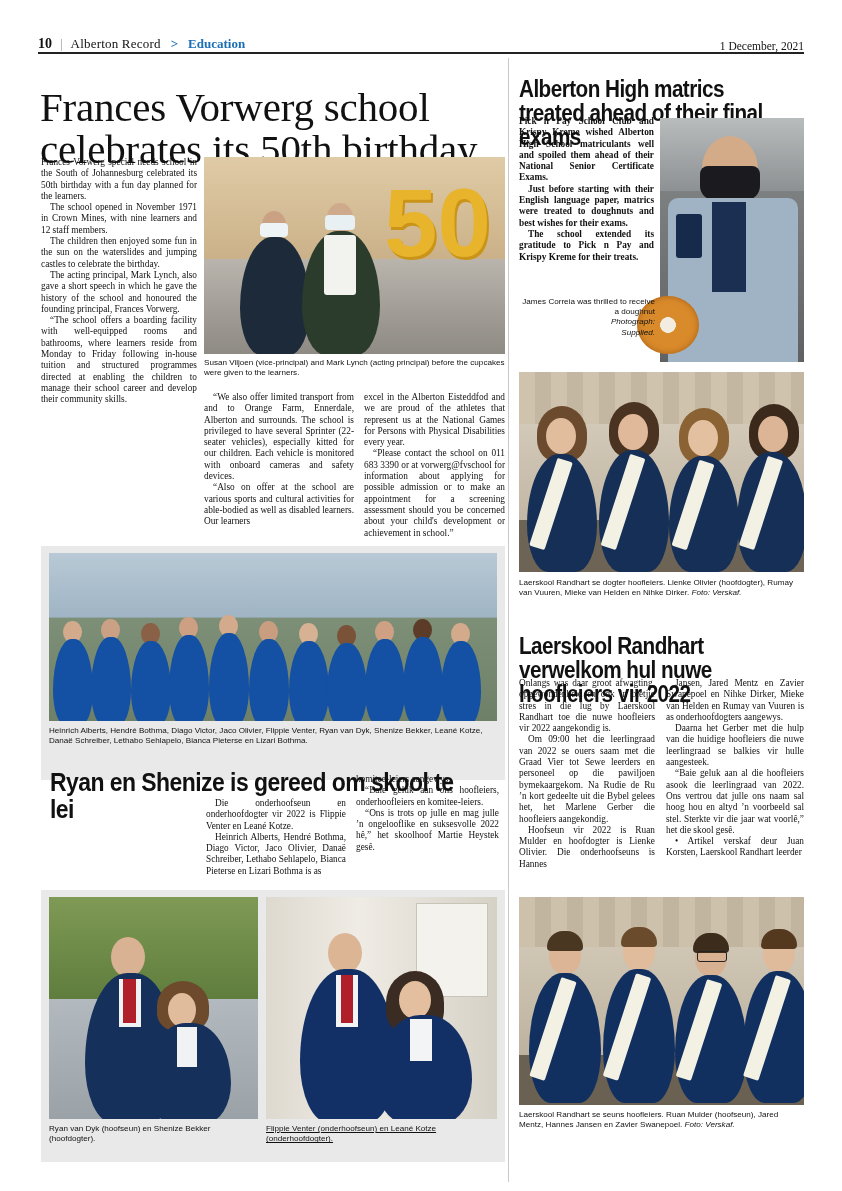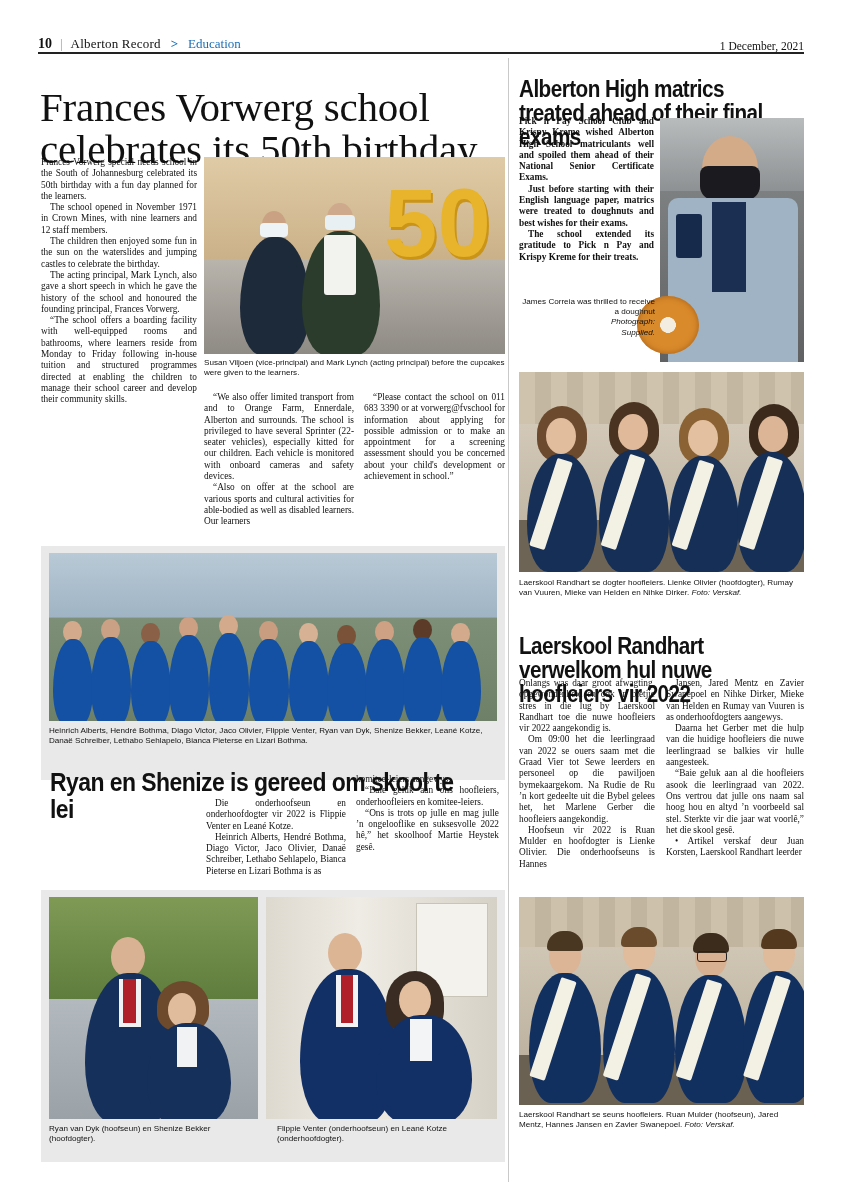--- a/index.html
+++ b/index.html
@@ -19,21 +19,21 @@
   
   .masthead{
     position:absolute;left:38px;top:28px;width:766px;height:24px;
     display:flex;align-items:flex-end;justify-content:space-between;
   }
   .mast-left{display:flex;align-items:baseline;gap:8px;font-size:13px;}
   .mast-page{font-weight:bold;font-size:14px;margin-top:41px;}
   .mast-sep{color:#999;font-weight:300;}
   .mast-pub{font-size:13px;letter-spacing:.2px;}
   .mast-gt{color:#1b6fb5;font-weight:bold;margin:0 2px;}
-  .mast-sec{color:#1b6fb5;font-weight:normal;}
+  .mast-sec{color:#1b6fb5;font-weight:bold;}
   .mast-date{font-size:11.5px;}
   .mast-rule{
     position:absolute;left:38px;top:52px;width:766px;height:2px;background:#222;
   }
 
   
   .vdiv{
     position:absolute;left:508px;top:58px;width:1px;height:1124px;background:#c9c9c9;
   }
 
@@ -96,21 +96,21 @@
   #a2-c1{position:absolute;left:56px;top:798px;width:140px;}
   #a2-c2{position:absolute;left:206px;top:798px;width:140px;}
   #a2-c3{position:absolute;left:356px;top:774px;width:143px;}
 
   #bot-band{
     position:absolute;left:41px;top:890px;width:464px;height:272px;background:#e9e9e9;
   }
   #bot-photo1{left:49px;top:897px;width:209px;height:222px;}
   #bot-photo2{left:266px;top:897px;width:231px;height:222px;}
   #bot-cap1{position:absolute;left:49px;top:1124px;width:200px;}
-  #bot-cap2{position:absolute;left:277px;top:1124px;width:225px;}
+  #bot-cap2{position:absolute;left:266px;top:1124px;width:225px;text-decoration:underline;}
 
   
   #r1-head{position:absolute;left:519px;top:58px;width:285px;font-size:23px;}
   #r1-c1{position:absolute;left:519px;top:116px;width:135px;font-weight:bold;}
   #r1-photo{left:660px;top:118px;width:144px;height:244px;}
   #r1-cap{
     position:absolute;left:519px;top:297px;width:136px;text-align:right;
   }
 
   #r2-photo{left:519px;top:372px;width:285px;height:200px;}
@@ -180,20 +180,21 @@
   </div>
 
   <div id="a1-cap" class="caption">Susan Viljoen (vice-principal) and Mark Lynch (acting principal) before the cupcakes were given to the learners.</div>
 
   <div id="a1-c2" class="body-col">
     <p>“We also offer limited transport from and to Orange Farm, Ennerdale, Alberton and surrounds. The school is privileged to have several Sprinter (22-seater vehicles), especially kitted for our children. Each vehicle is monitored with onboard cameras and safety devices.</p>
     <p>“Also on offer at the school are various sports and cultural activities for able-bodied as well as disabled learners. Our learners</p>
   </div>
 
   <div id="a1-c3" class="body-col">
+    <p class="first">excel in the Alberton Eisteddfod and we are proud of the athletes that represent us at the National Games for Persons with Physical Disabilities every year.</p>
     <p>“Please contact the school on 011 683 3390 or at vorwerg@fvschool for information about applying for possible admission or to make an appointment for a screening assessment should you be concerned about your child's development or achievement in school.”</p>
   </div>
 
   <div id="grp-band"></div>
 
   <div id="grp-photo" class="photo">
     <div style="position:absolute;inset:0;background:linear-gradient(#b9c9d6 0%,#9fb4c4 38%,#7d8f77 39%,#6e8168 100%);"></div>
     <div class="personrow">
       <div class="head-c" style="left:14px;top:24px;width:19px;height:22px;background:#d3ab8c;"></div>
       <div class="fig" style="left:4px;top:42px;width:40px;height:86px;background:#1450a3;"></div>

